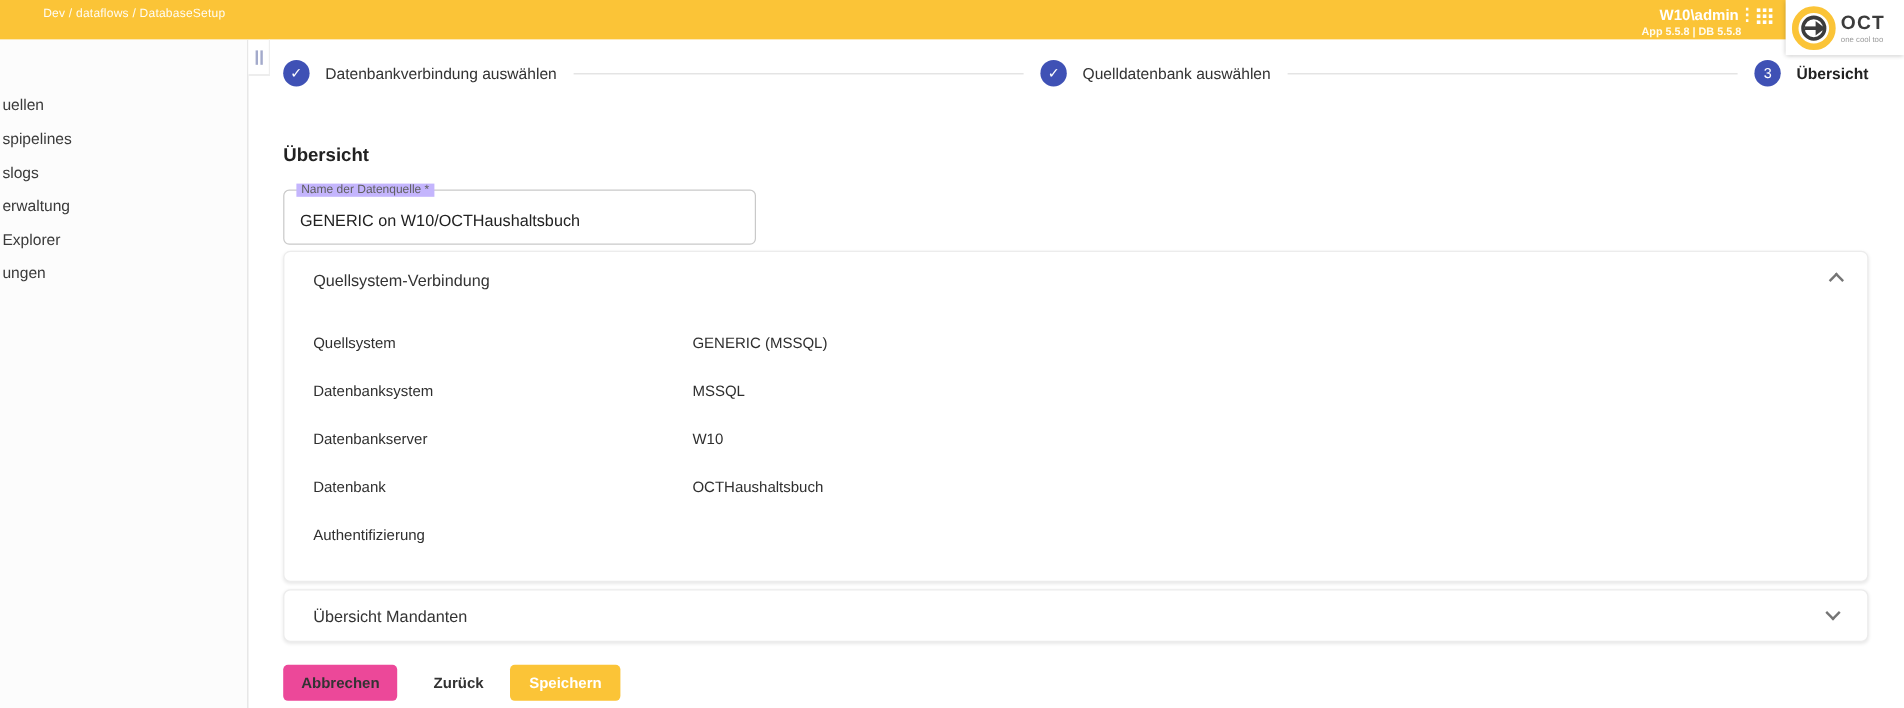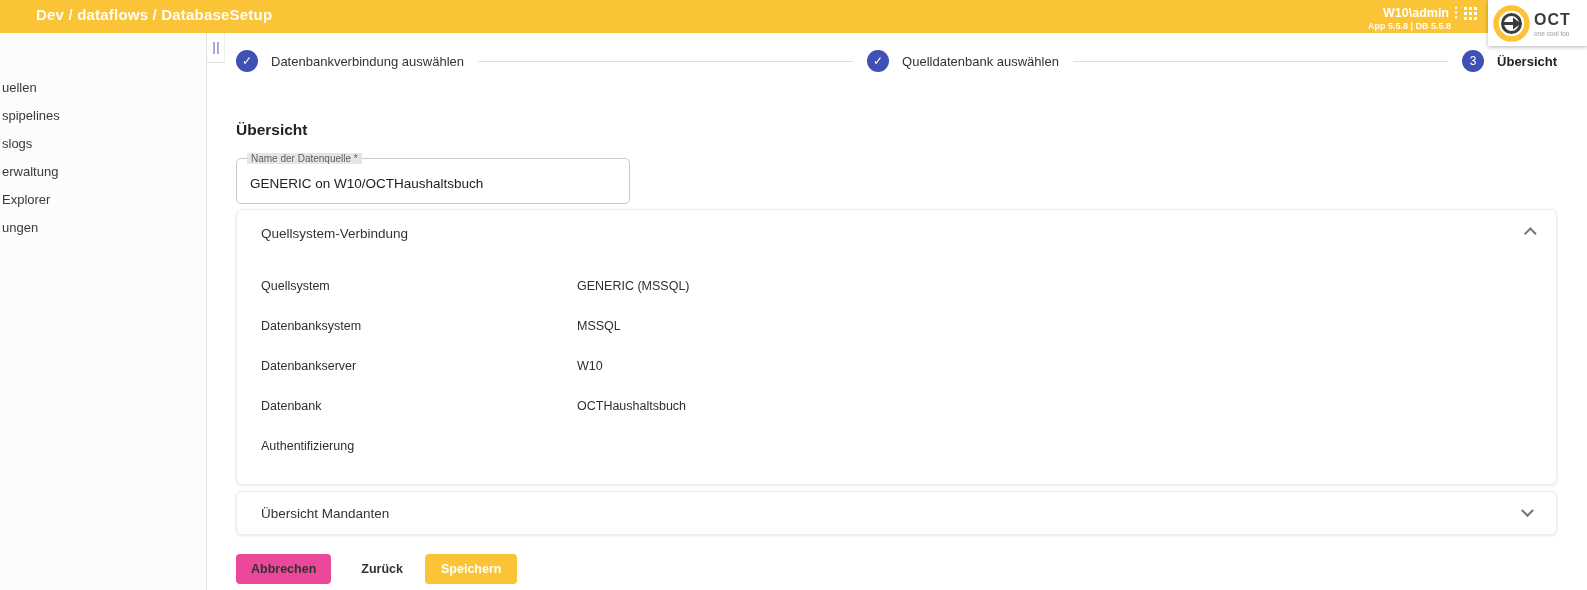--- a/index.html
+++ b/index.html
@@ -3,21 +3,21 @@
 <meta charset="utf-8">
 <style>
   * { margin:0; padding:0; box-sizing:border-box; }
   html,body { width:1587px; height:590px; background:#fff; overflow:hidden;
               font-family:"Liberation Sans", sans-serif; }
   body { position:relative; }
 
   
   .topbar { position:absolute; left:0; top:0; width:1587px; height:33px; background:#fbc437; }
   .breadcrumb { position:absolute; left:36px; top:6px; color:rgba(255,255,255,.96);
-                font-size:15px; font-weight:bold; letter-spacing:.2px; }
+                font-size:10px; font-weight:normal; letter-spacing:.2px; }
   .top-right { position:absolute; right:120px; top:0; height:33px; }
   .apps-icon { position:absolute; right:110px; top:7px; width:13px; height:13px;
                display:grid; grid-template-columns:repeat(3,3px); grid-template-rows:repeat(3,3px);
                gap:2px; cursor:pointer; }
   .apps-icon span { background:#fff; width:3px; height:3px; }
   .username { position:absolute; right:18px; top:6px; color:#fff; font-size:12.5px; font-weight:bold; }
   .kebab { position:absolute; top:5px; color:rgba(255,255,255,.95); font-size:14px;
            font-weight:bold; cursor:pointer; line-height:14px; }
   .kebab.k1 { right:4px; }
   .kebab.k2 { right:-30px; opacity:.9; }
@@ -56,21 +56,21 @@
   .step-label { margin-left:13px; font-size:13px; color:#333; white-space:nowrap; }
   .step.active .step-label { font-weight:bold; color:#222; }
   .step-line { flex:1 1 auto; height:1px; background:#dedede; margin:0 14px; }
 
   
   .page-title { margin-top:32px; font-size:15.5px; font-weight:bold; color:#222; }
 
   
   .field { position:relative; margin-top:19px; width:394px; height:46px;
            border:1px solid #c9c9c9; border-radius:5px; background:#fff; }
-  .field-label { position:absolute; top:-6px; left:10px; background:#e5e5e5; padding:0 4px;
+  .field-label { position:absolute; top:-6px; left:10px; background:#c4b5fd; padding:0 4px;
                  font-size:10px; color:#5f5f5f;text-align:right; }
   .field-value { position:absolute; left:13px; top:17px; font-size:13.5px; color:#222;
                  width:370px; border:none; outline:none; background:transparent;
                  font-family:"Liberation Sans", sans-serif; }
 
   
   .panel { margin-top:5px; width:1321px; border:1px solid #ececec; border-radius:6px;
            background:#fff; box-shadow:0 1px 3px rgba(0,0,0,.09); }
   .panel-header { height:46px; display:flex; align-items:center; justify-content:space-between;
                   padding:0 24px; cursor:pointer; }

